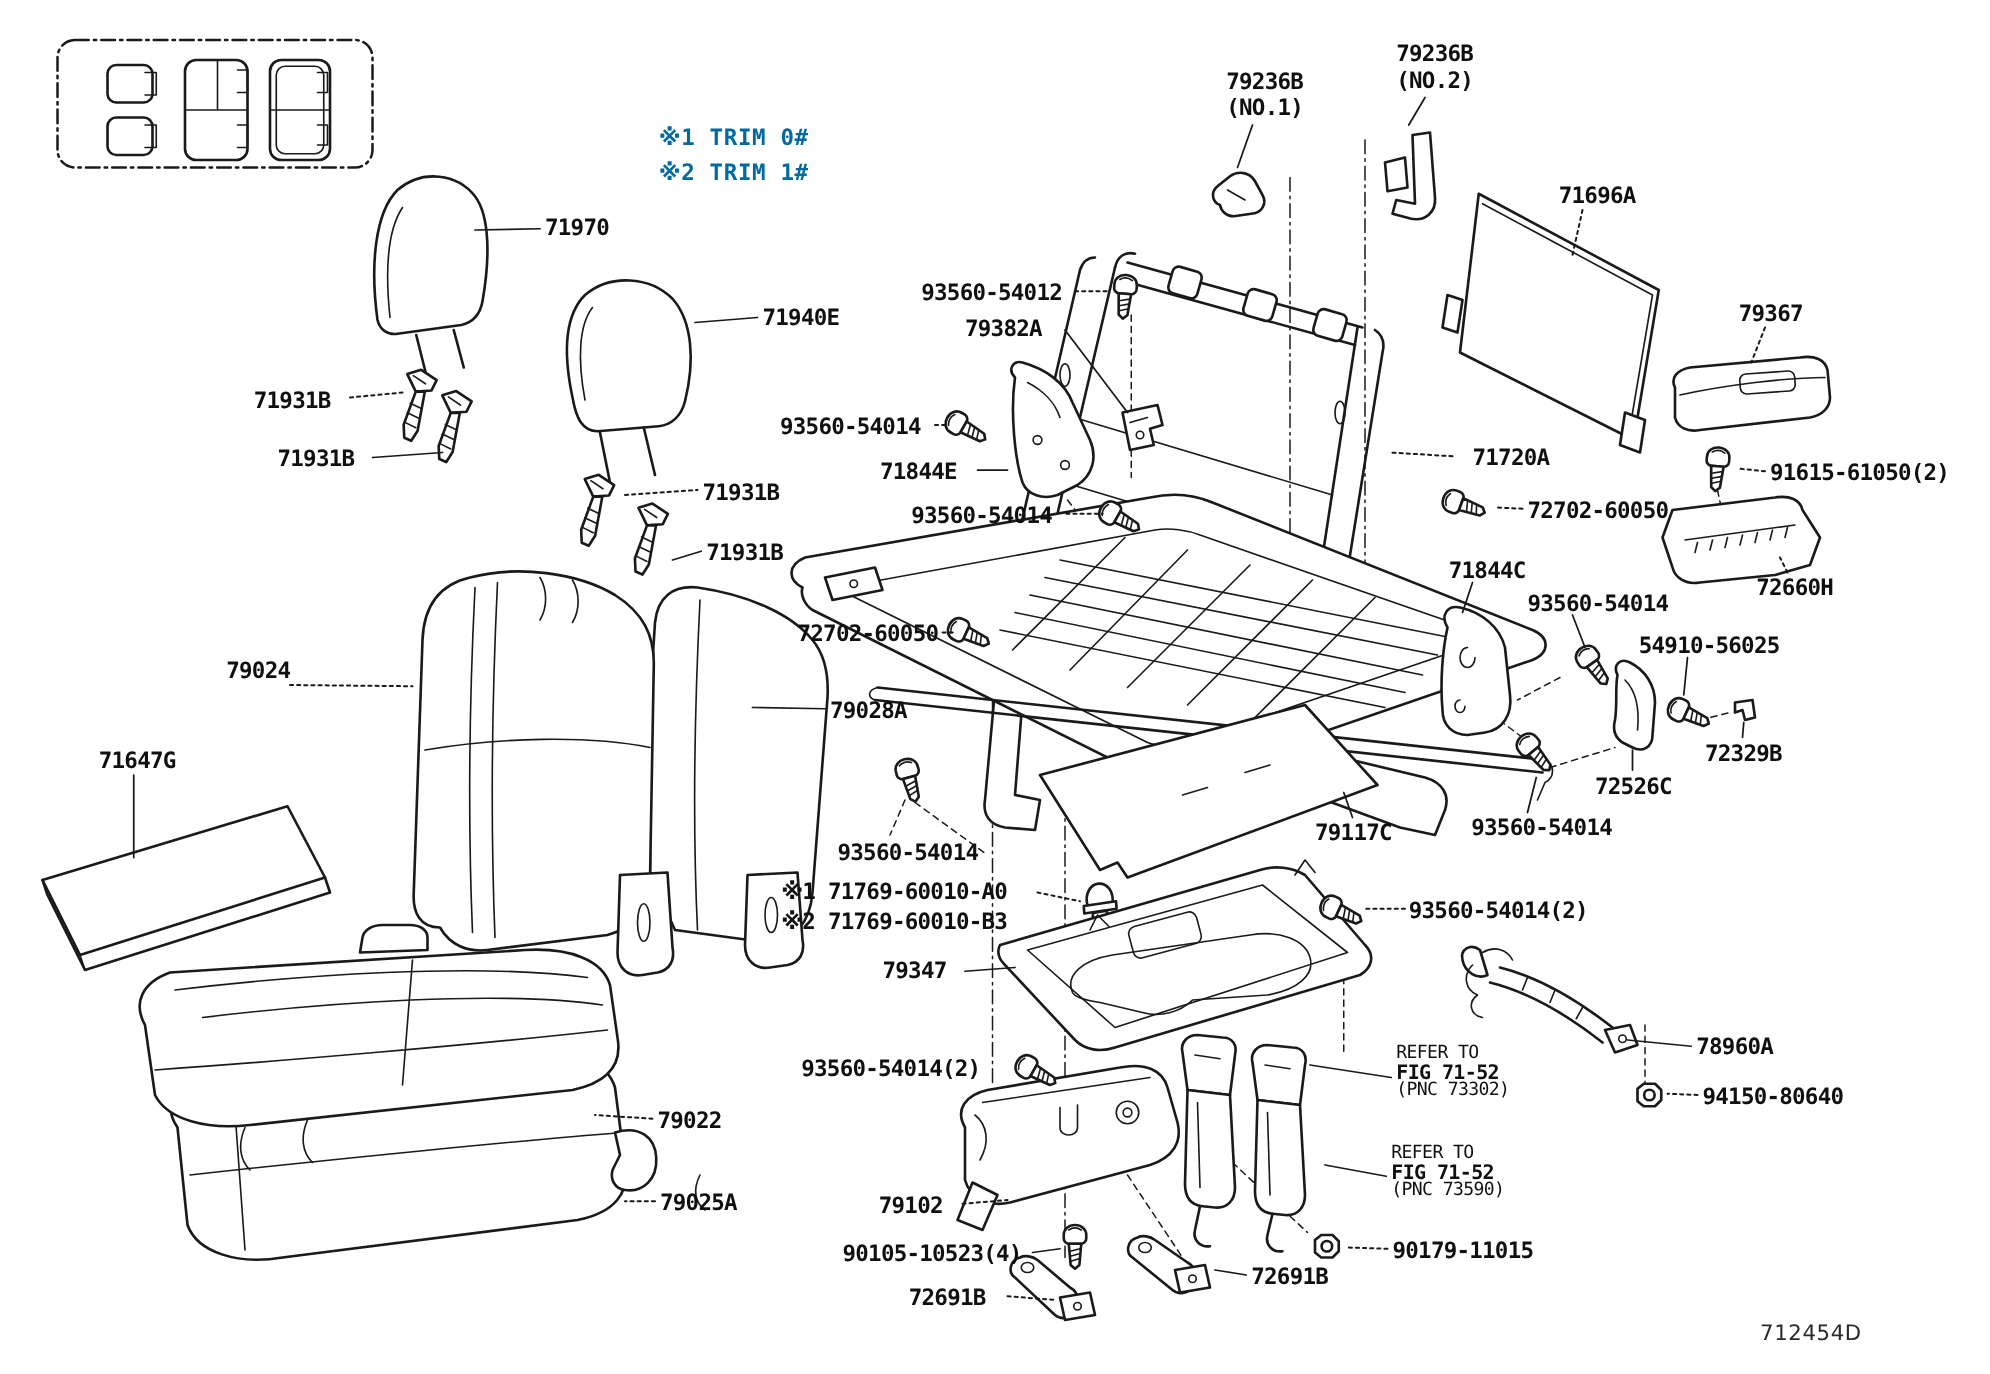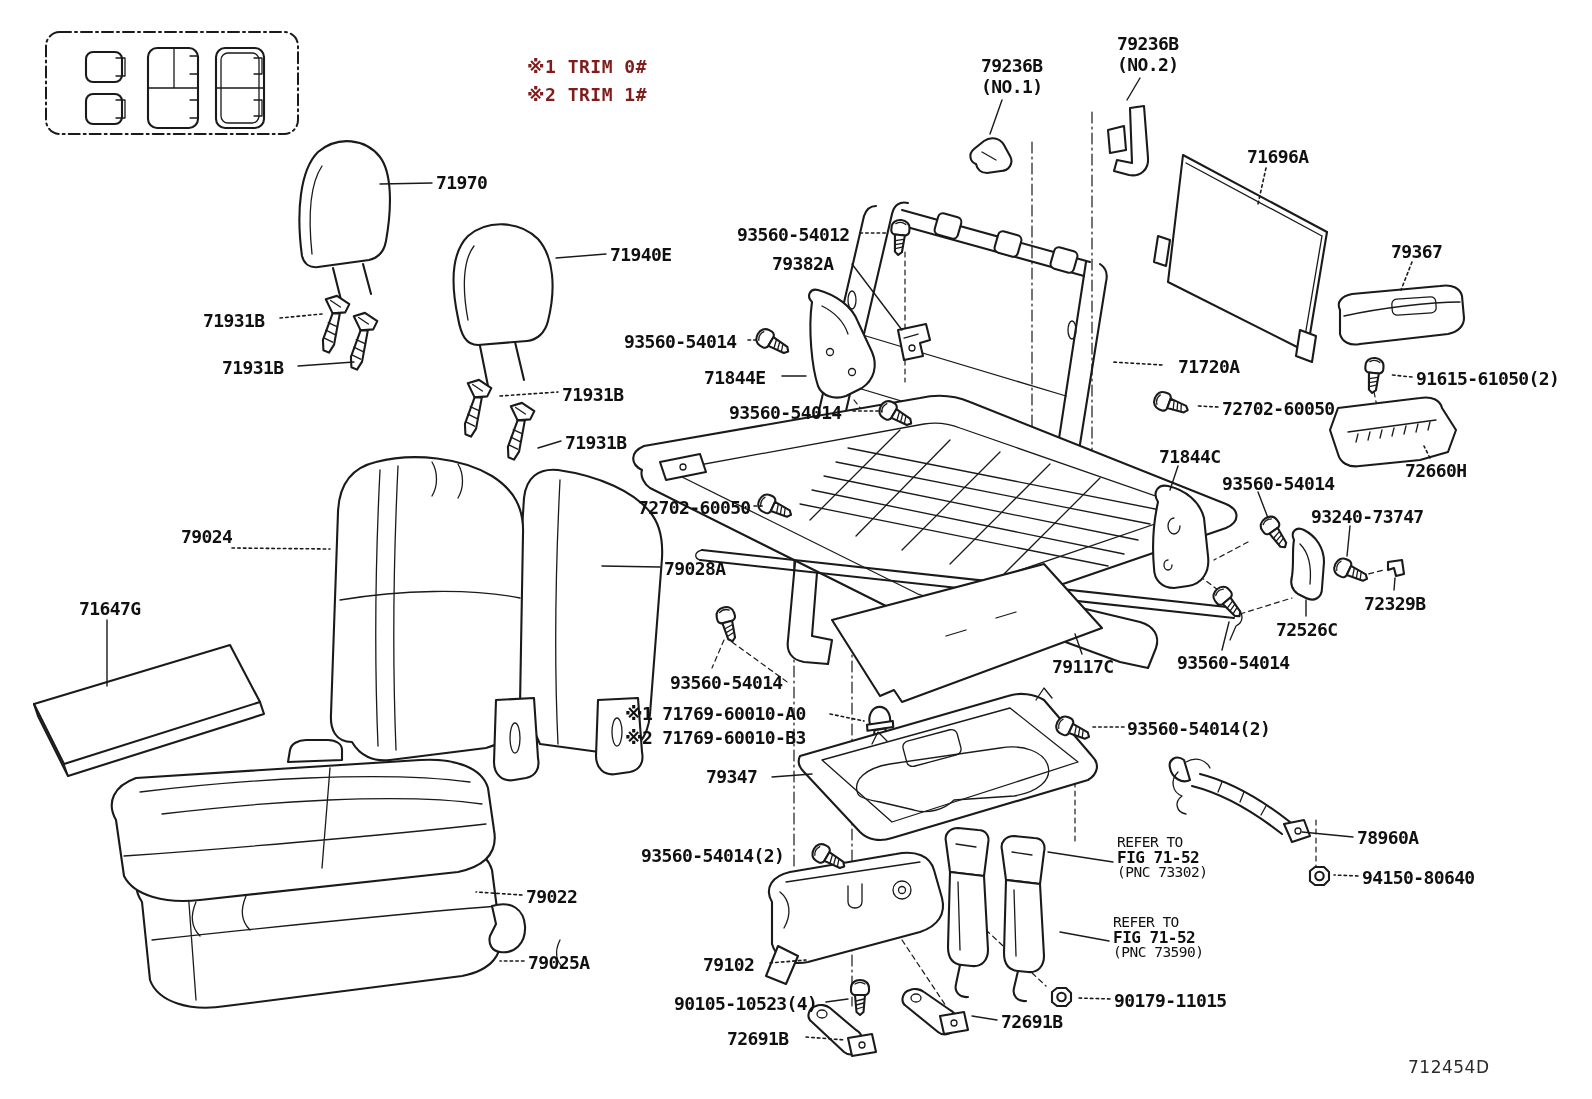--- a/index.html
+++ b/index.html
@@ -13,21 +13,21 @@
   svg .dd{stroke-width:1.2;stroke-dasharray:11 4 2 4;}
   svg .dsh{stroke-width:1.2;stroke-dasharray:5 4;}
   svg .ld{stroke-width:1.4;}
   svg .ldd{stroke-width:1.6;stroke-dasharray:2.5 3.2;}
   .labels{position:absolute;left:0;top:0;width:100%;height:100%;}
   .plabel{position:absolute;font:bold 18px "DejaVu Sans Mono","DejaVu Sans",monospace;
           color:#101010;letter-spacing:-0.6px;white-space:pre;line-height:21px;}
   .plabel.refer{font-weight:normal;font-size:14.5px;line-height:15px;letter-spacing:-0.5px;}
   .plabel.refer .pline.mid{font-weight:bold;font-size:16px;}
   .trimnote{position:absolute;font:bold 18px "DejaVu Sans Mono","DejaVu Sans",monospace;
-            color:#7f1d1d;letter-spacing:0.5px;white-space:pre;}
+            color:#0369a1;letter-spacing:0.5px;white-space:pre;margin-top:44px;}
   .figcode{position:absolute;font:17px "DejaVu Sans","Liberation Sans",sans-serif;
            color:#2a2a2a;letter-spacing:0.5px;}
 </style>
 </head>
 <body>
 
 <div class="stage">
 
 <svg width="1592" height="1099" viewBox="0 0 1592 1099">
   <defs>
@@ -337,21 +337,21 @@
       <div class="plabel" style="left: 981px; top: 55px;"><div class="pline">79236B</div><div class="pline">(NO.1)</div></div>
       <div class="plabel" style="left: 1117px; top: 33px;"><div class="pline">79236B</div><div class="pline">(NO.2)</div></div>
       <div class="plabel" style="left: 1247px; top: 146px;">71696A</div>
       <div class="plabel" style="left: 1391px; top: 241px;">79367</div>
       <div class="plabel" style="left: 1166px; top: 356px; margin-left: 12px;">71720A</div>
       <div class="plabel" style="left: 1222px; top: 398px;">72702-60050</div>
       <div class="plabel" style="left: 1416px; top: 368px;">91615-61050(2)</div>
       <div class="plabel" style="left: 1405px; top: 460px;">72660H</div>
       <div class="plabel" style="left: 1159px; top: 446px;">71844C</div>
       <div class="plabel" style="left: 1222px; top: 473px;">93560-54014</div>
-      <div class="plabel" style="left: 1311px; top: 506px;">93240-73747</div>
+      <div class="plabel" style="left: 1311px; top: 506px;">54910-56025</div>
       <div class="plabel" style="left: 1364px; top: 593px;">72329B</div>
       <div class="plabel" style="left: 1276px; top: 619px;">72526C</div>
       <div class="plabel" style="left: 1177px; top: 652px;">93560-54014</div>
       <div class="plabel" style="left: 181px; top: 526px;">79024</div>
       <div class="plabel" style="left: 664px; top: 558px;">79028A</div>
       <div class="plabel" style="left: 79px; top: 598px;">71647G</div>
       <div class="plabel" style="left: 638px; top: 497px;">72702-60050</div>
       <div class="plabel" style="left: 670px; top: 672px;">93560-54014</div>
       <div class="plabel" style="left: 1052px; top: 656px;">79117C</div>
       <div class="plabel" style="left: 625px; top: 703px;">※1 71769-60010-A0</div>

